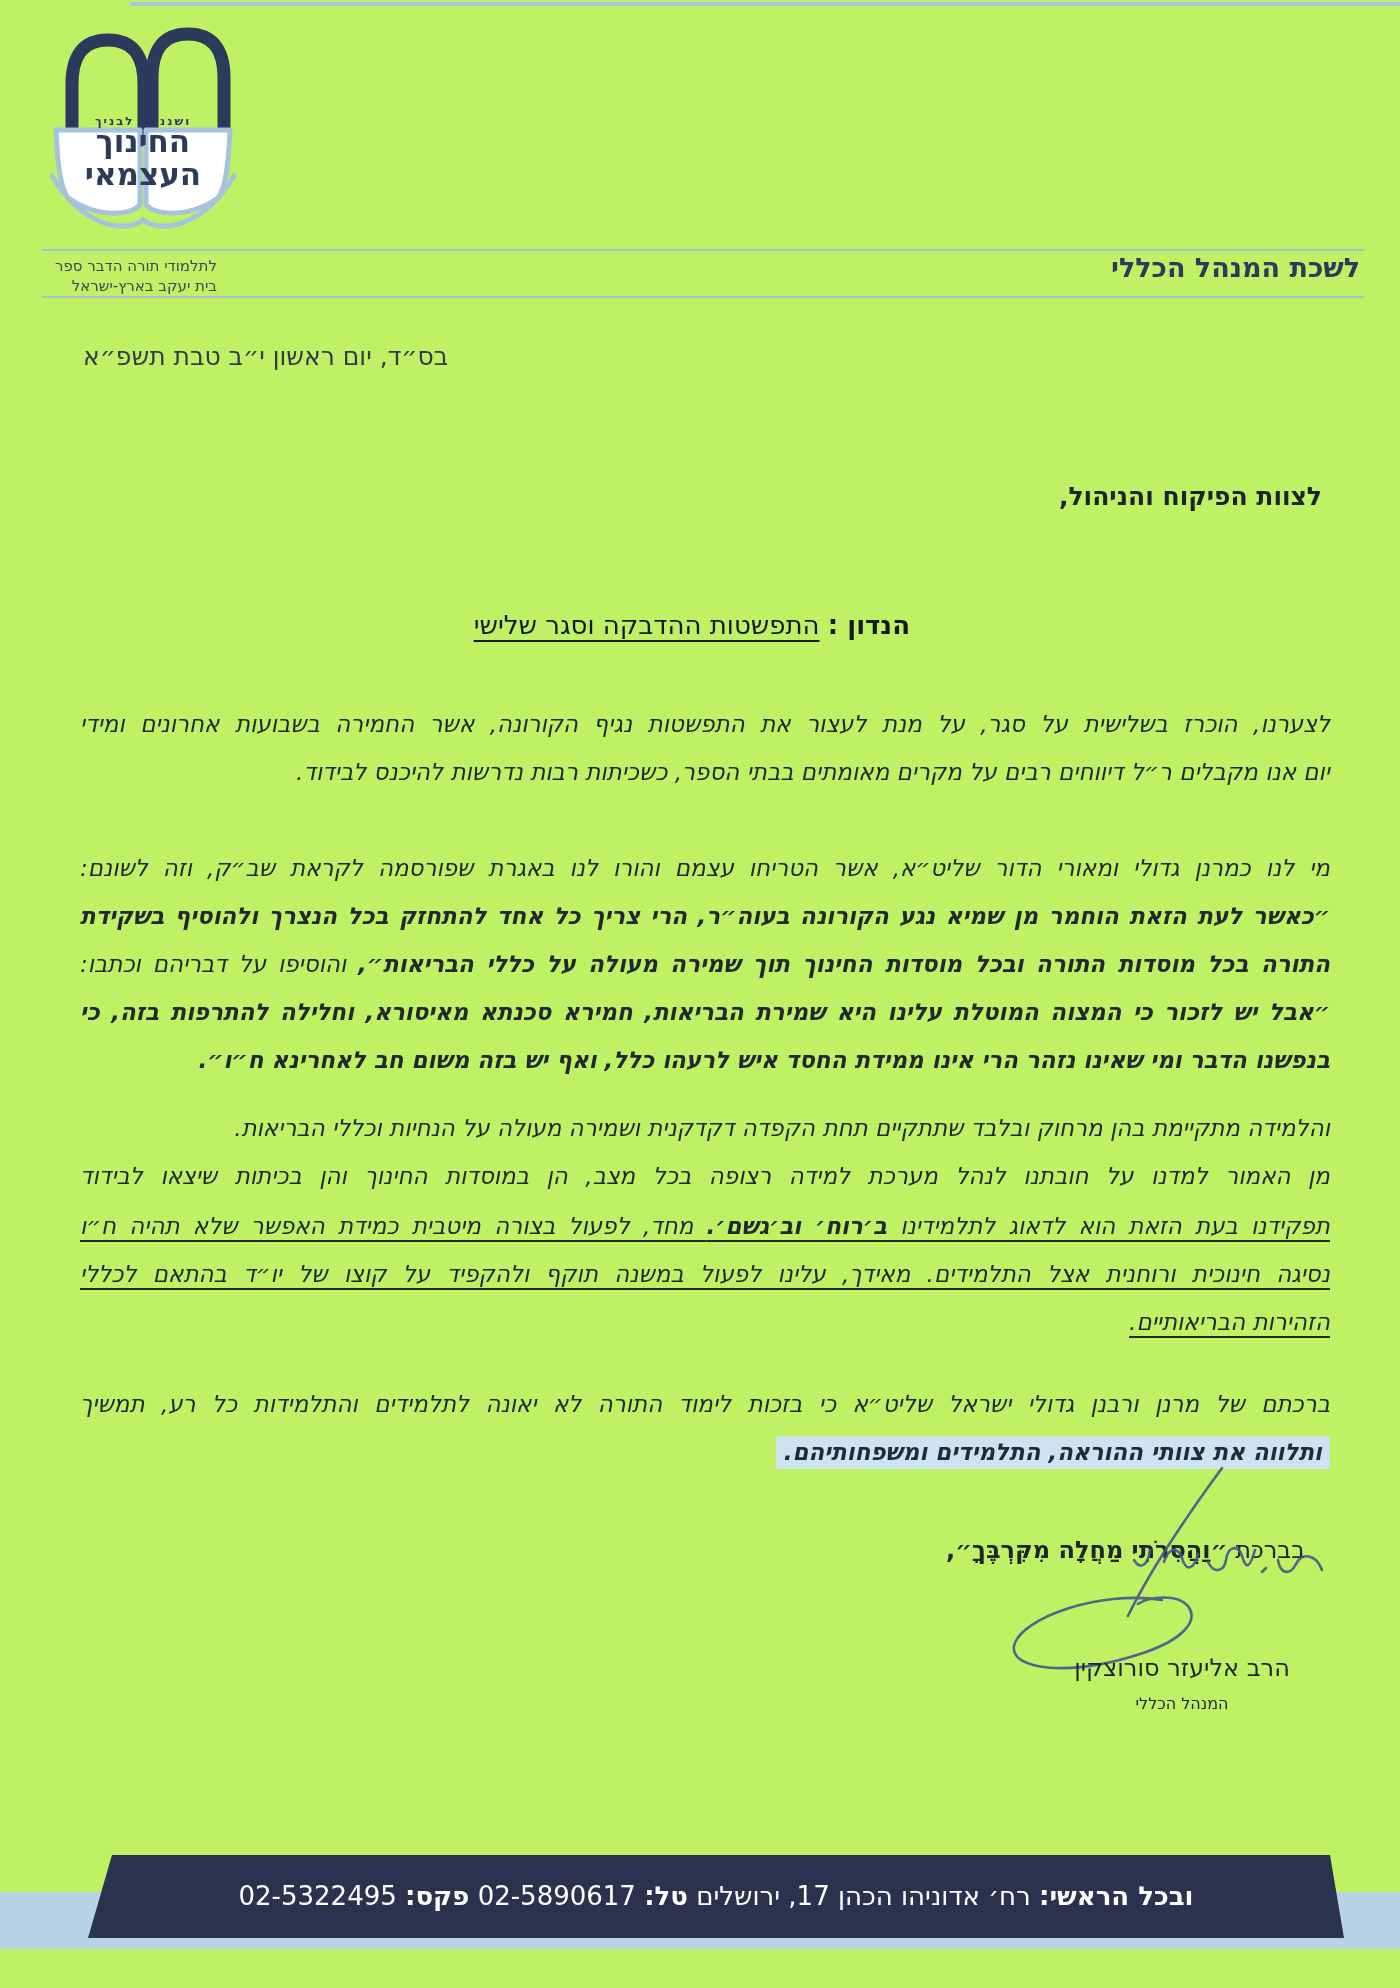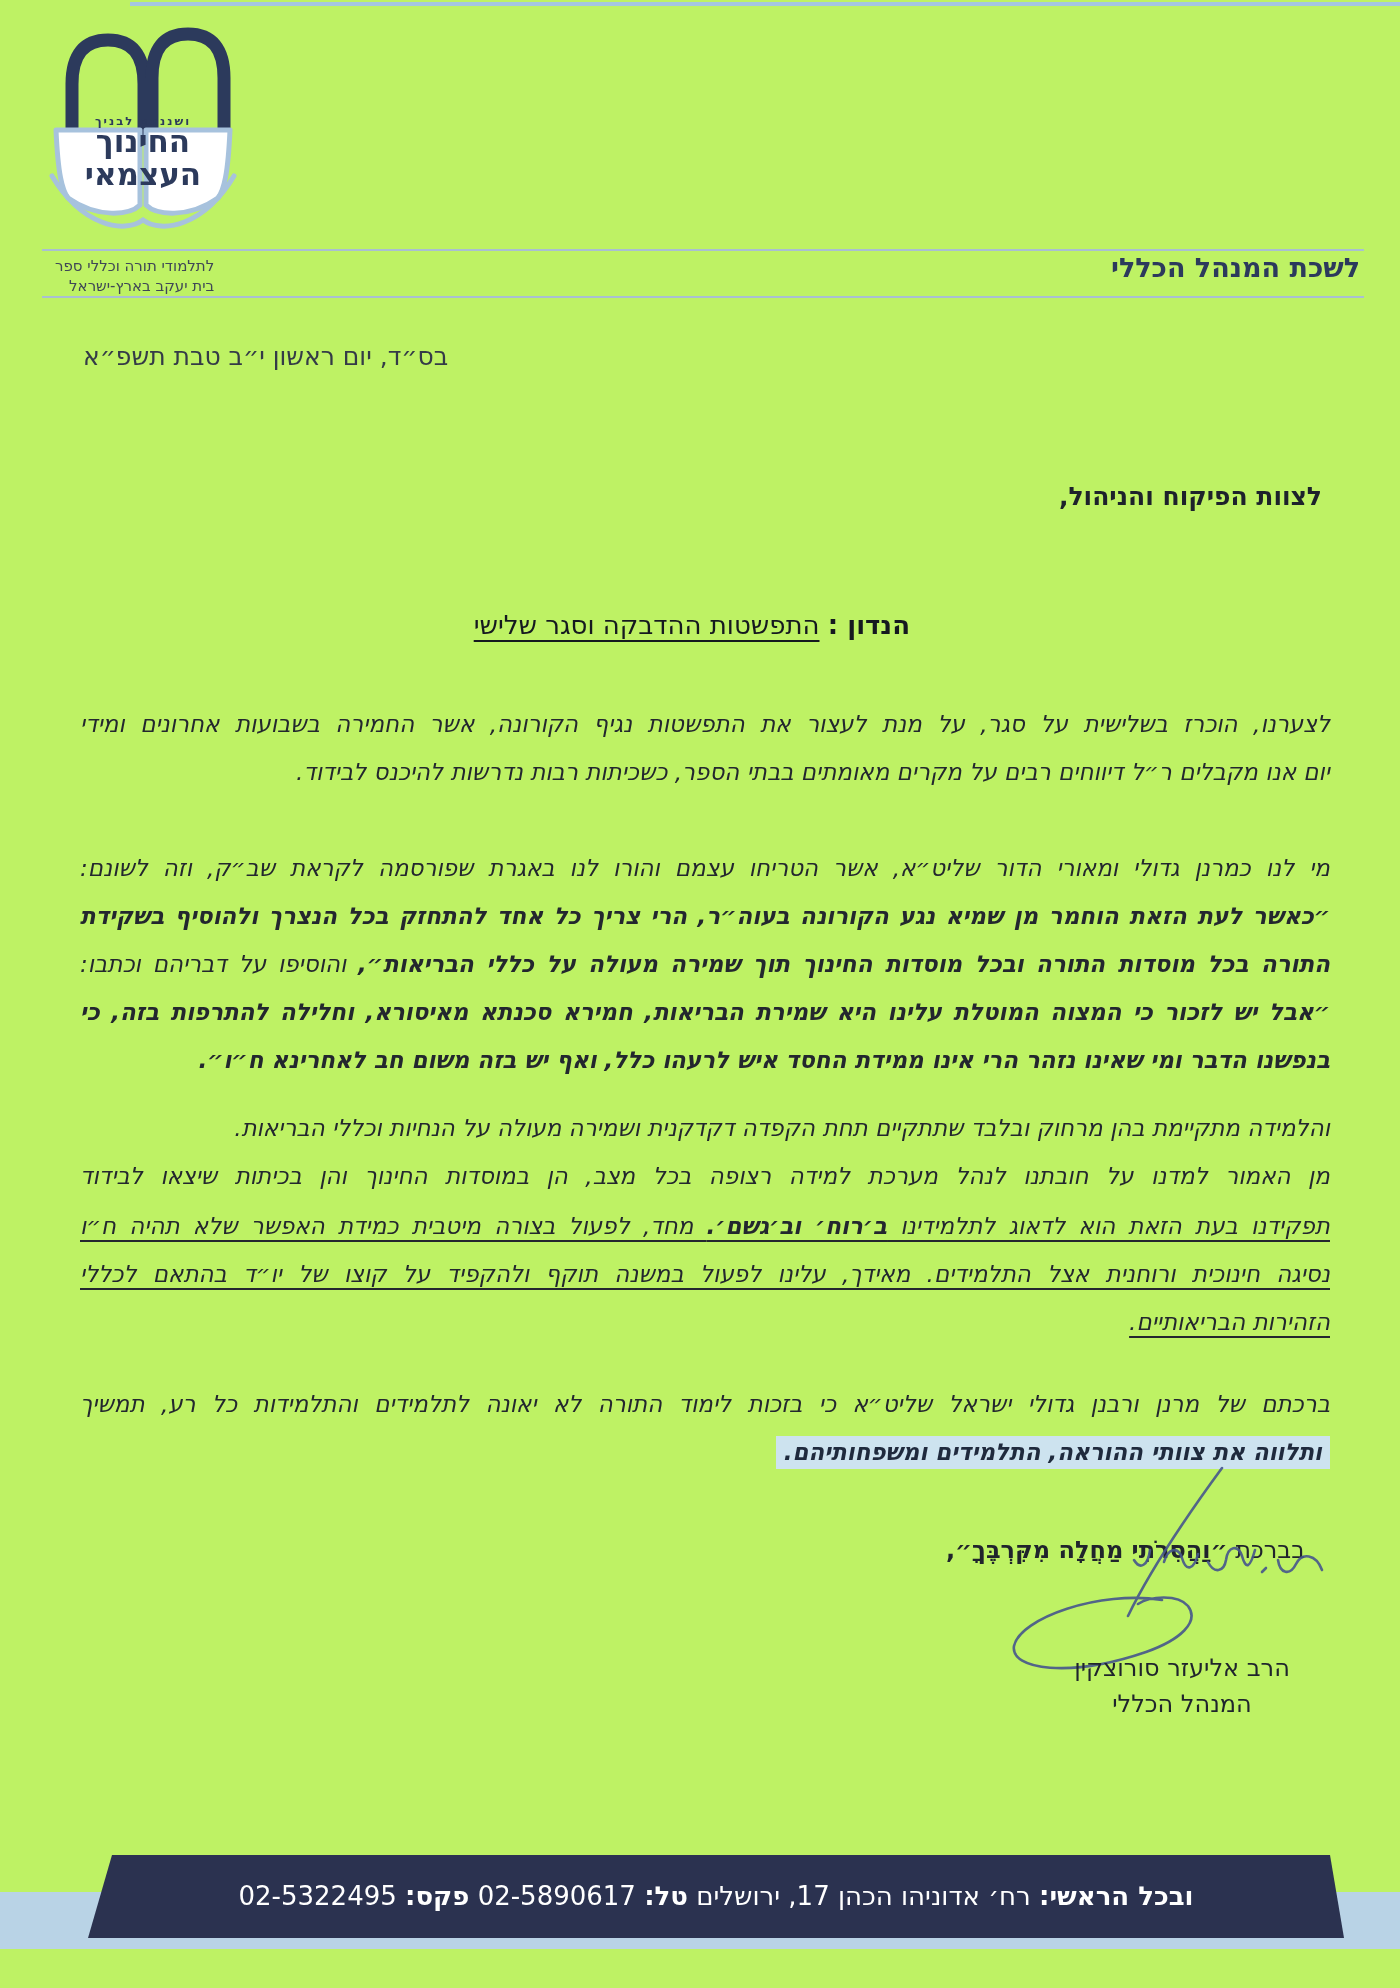--- a/index.html
+++ b/index.html
@@ -30,21 +30,21 @@
   .line{font-size:23px;line-height:48px;color:#23272e;text-align:justify;text-align-last:justify;direction:rtl;font-style:italic;}
   .line.last{text-align:right;text-align-last:right;}
   .b{font-weight:bold;}
   .u{text-decoration:underline;text-underline-offset:6px;text-decoration-thickness:1.5px;}
   .hl{background:#cde3ef;padding:3px 8px 4px;color:#1f2a3d;}
   .closing{position:absolute;right:95px;top:1536px;font-size:24px;color:#20242c;white-space:nowrap;}
   .closing .verse{font-weight:bold;}
   .sig{position:absolute;left:950px;top:1450px;}
   .signer{position:absolute;right:88px;top:1652px;width:260px;text-align:center;color:#1f242c;}
   .signer .nm{font-size:24px;line-height:32px;}
-  .signer .tt{font-size:24px;line-height:32px;margin-top:4px;text-align:center;}
+  .signer .tt{font-size:16px;line-height:32px;margin-top:4px;text-align:center;}
   
   .band{position:absolute;left:0;top:1892px;width:1400px;height:57px;background:#b9d3e6;}
   .footerbar{position:absolute;left:88px;top:1855px;width:1256px;height:83px;background:#2b3250;
              clip-path:polygon(24px 0,1242px 0,1256px 100%,0 100%);}
   .ftext{position:absolute;left:0;right:0;top:26px;text-align:center;color:#ffffff;font-size:26px;white-space:nowrap;}
   .ftext .b{font-weight:bold;}
   .num{direction:ltr;unicode-bidi:isolate;}
 </style>
 </head>
 <body>
@@ -62,21 +62,21 @@
       <path d="M4,150 C34,200 76,208 95,194 C114,208 156,200 186,150" fill="none" stroke="#a7c2dd" stroke-width="5" stroke-linecap="round"></path>
     </svg>
     <div class="txt tagline abs">ושננתם לבניך</div>
     <div class="txt ltitle1 abs">החינוך</div>
     <div class="txt ltitle2 abs">העצמאי</div>
   </div>
 
   <div class="rule" style="top:249px"></div>
   <div class="rule" style="top:296px"></div>
   <div class="org-subtitle">
-    <div>לתלמודי תורה וכללי ספר</div>
+    <div>לתלמודי תורה הדבר ספר</div>
     <div>בית יעקב בארץ-ישראל</div>
   </div>
   <div class="office-title">לשכת המנהל הכללי</div>
 
   <div class="date">בס״ד, יום ראשון י״ב טבת תשפ״א</div>
   <div class="addressee">לצוות הפיקוח והניהול,</div>
   <div class="subject">
     <span class="sl">הנדון :</span>
     <span> </span>
     <span class="st">התפשטות ההדבקה וסגר שלישי</span>

